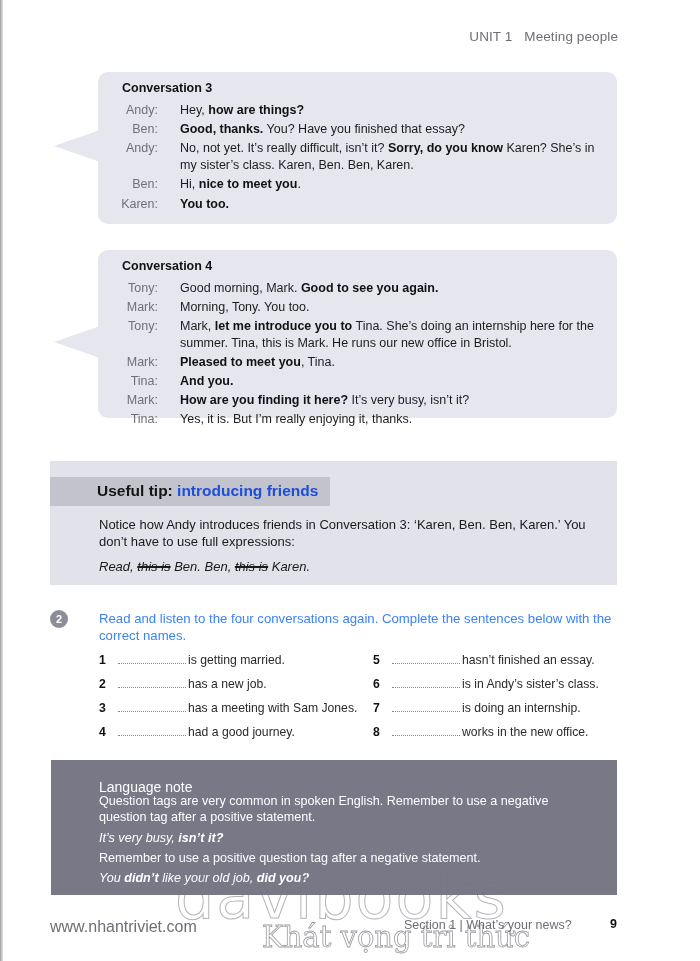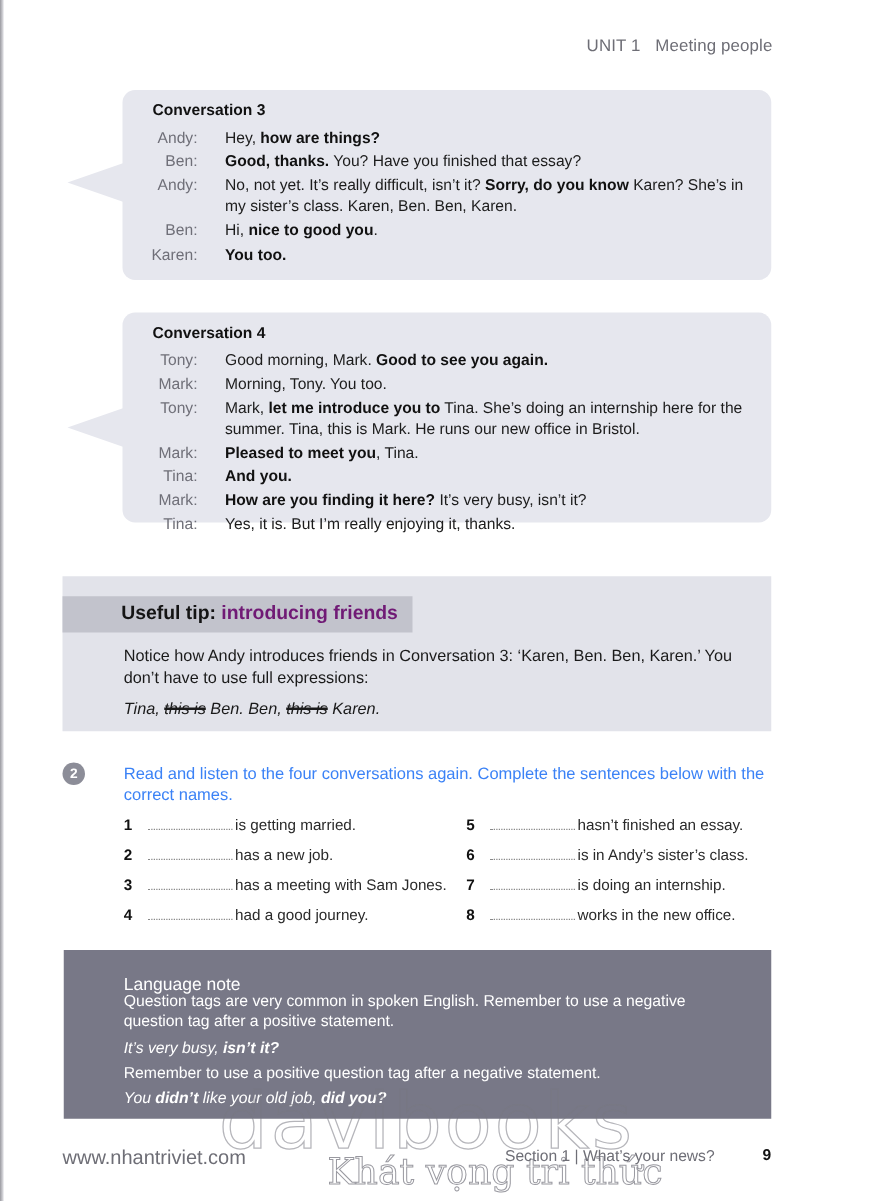--- a/index.html
+++ b/index.html
@@ -27,21 +27,21 @@
   .line { position: absolute; left: 0; width: 100%; font-size: 12.5px; line-height: 16.5px; }
   .speaker { position: absolute; left: 0; width: 60px; text-align: right; color: #6f6f78; }
   .utter { position: absolute; left: 82px; width: 430px; color: #1c1c1c; }
   .utter b { font-weight: bold; color: #111; }
 
   
   .tip-box { position: absolute; left: 50px; top: 461px; width: 567px; height: 124px; background: #e2e3ea; }
   .tip-head { position: absolute; left: 0; top: 16px; width: 280px; height: 29px; background: #c2c3cc; }
   .tip-head-text { position: absolute; left: 47px; top: 5px; font-size: 15.5px; font-weight: bold; white-space: nowrap; }
   .tip-head-text .dark { color: #141414; }
-  .tip-head-text .light { color: #701a75; }
+  .tip-head-text .light { color: #1d4ed8; }
   .tip-body { position: absolute; left: 49px; top: 55px; width: 510px; font-size: 13px; line-height: 17px; color: #1a1a1a; }
   .tip-example { position: absolute; left: 49px; top: 98px; font-size: 13px; font-style: italic; color: #1a1a1a; }
   .tip-example s { text-decoration: line-through; text-decoration-thickness: 1.5px; }
 
   
   .ex-num { position: absolute; left: 50px; top: 610px; width: 18px; height: 18px; border-radius: 50%; background: #8c8d98; color: #fff; font-size: 11px; font-weight: bold; text-align: center; line-height: 18px; }
   .ex-instr { position: absolute; left: 99px; top: 610px; width: 520px; font-size: 13.2px; line-height: 17px; color: #3b82f6; }
   .item { position: absolute; font-size: 12.2px; color: #2a2a2a; white-space: nowrap; }
   .item .num { position: absolute; left: 0; font-weight: bold; color: #111; }
   .item .blank { position: absolute; left: 19px; top: 10px; width: 68px; border-bottom: 1px dotted #888; }
@@ -82,21 +82,21 @@
   <div class="line" style="top:49px">
     <span class="speaker">Ben:</span>
     <span class="utter"><b>Good, thanks.</b> You? Have you finished that essay?</span>
   </div>
   <div class="line" style="top:68px">
     <span class="speaker">Andy:</span>
     <span class="utter">No, not yet. It’s really difficult, isn’t it? <b>Sorry, do you know</b> Karen? She’s in my sister’s class. Karen, Ben. Ben, Karen.</span>
   </div>
   <div class="line" style="top:104px">
     <span class="speaker">Ben:</span>
-    <span class="utter">Hi, <b>nice to good you</b>.</span>
+    <span class="utter">Hi, <b>nice to meet you</b>.</span>
   </div>
   <div class="line" style="top:124px">
     <span class="speaker">Karen:</span>
     <span class="utter"><b>You too.</b></span>
   </div>
 </div>
 
 <div class="conv-box" id="conv4">
   <div class="conv-title">Conversation 4</div>
   <div class="line" style="top:30px">
@@ -130,21 +130,21 @@
 </div>
 
 <div class="tip-box">
   <div class="tip-head">
     <div class="tip-head-text">
       <span class="dark">Useful tip:</span>
       <span class="light">introducing friends</span>
     </div>
   </div>
   <div class="tip-body">Notice how Andy introduces friends in Conversation 3: ‘Karen, Ben. Ben, Karen.’ You don’t have to use full expressions:</div>
-  <div class="tip-example" id="tip-example"><span>Tina, </span><s>this is</s><span> Ben. Ben, </span><s>this is</s><span> Karen.</span></div>
+  <div class="tip-example" id="tip-example"><span>Read, </span><s>this is</s><span> Ben. Ben, </span><s>this is</s><span> Karen.</span></div>
 </div>
 
 <div class="ex-num">2</div>
 <div class="ex-instr">Read and listen to the four conversations again. Complete the sentences below with the correct names.</div>
 
 <div class="item" style="left:99px; top:653px;">
   <span class="num">1</span>
   <span class="blank"></span>
   <span class="rest">is getting married.</span>
 </div>

